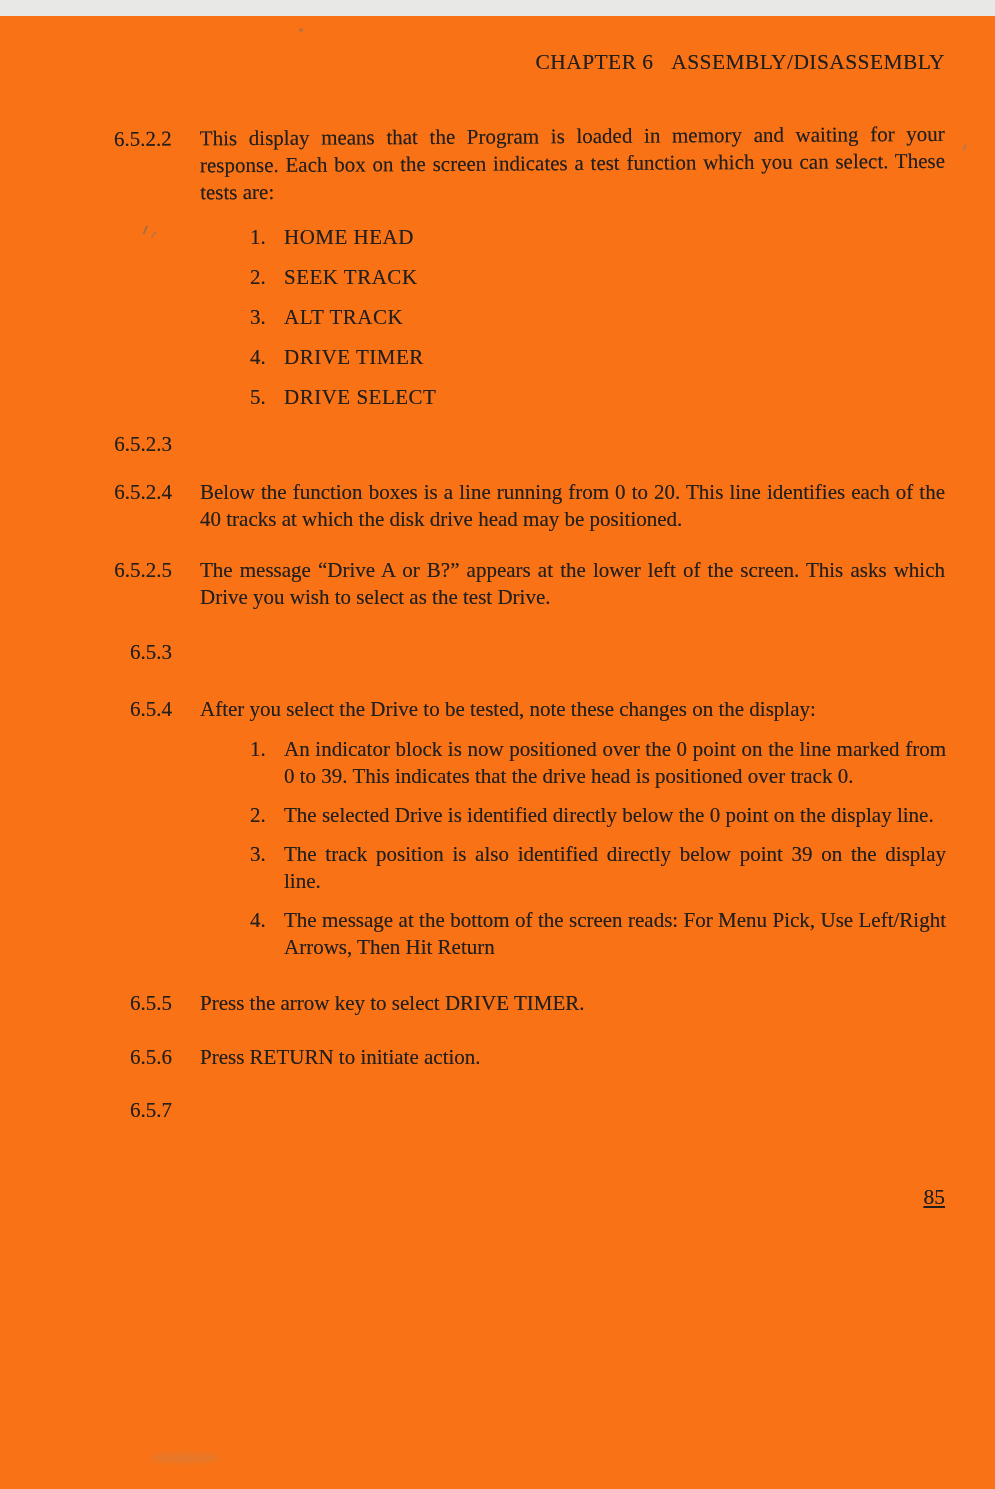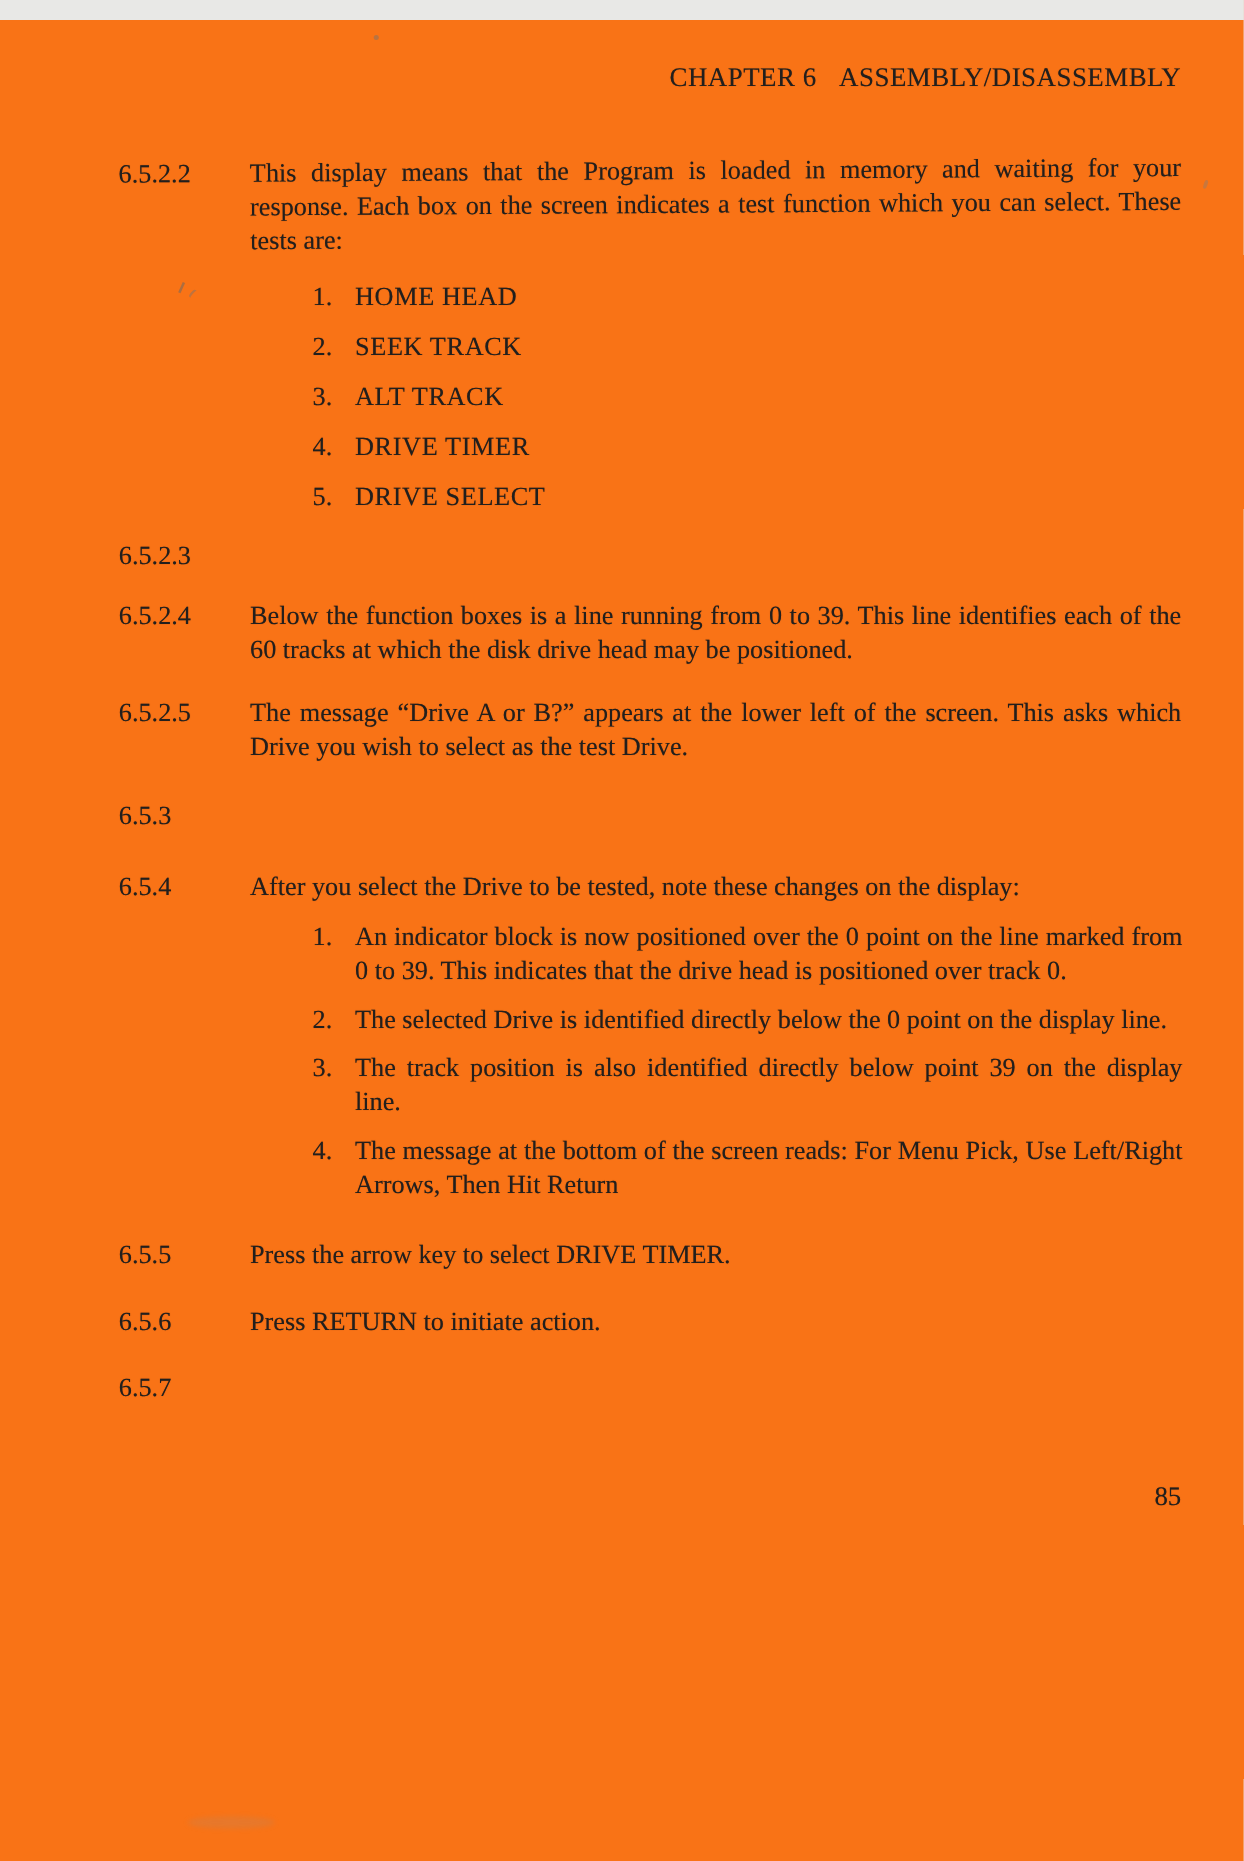--- a/index.html
+++ b/index.html
@@ -30,21 +30,21 @@
     white-space: nowrap;
   }
   .page-header .chapter { margin-right: 18px; }
   .section {
     display: flex;
     align-items: flex-start;
   }
   .sec-num {
     width: 77px;
     flex-shrink: 0;
-    text-align: left;
+    text-align: right;
   }
   .sec-body {
     margin-left: 28px;
     width: 745px;
     text-align: justify;
   }
   .tilt { transform: rotate(-0.35deg); transform-origin: 0 50%; }
   
   .inner-list {
     margin-left: 155px; 
@@ -75,20 +75,21 @@
   .mt-s3 { margin-top: 24px; }
   .mt-s4 { margin-top: 28px; }
   .mt-s5 { margin-top: 30px; }
   .mt-s6 { margin-top: 29px; }
   .mt-s7 { margin-top: 27px; }
   .mt-s8 { margin-top: 26px; }
   .page-footer {
     margin-top: 60px;
     text-align: right;
     font-size: 21.5px;
+    text-decoration: underline;
   }
   
   .artifact { position: absolute; pointer-events: none; }
   .scribble-a {
     left: 144px; top: 211px; width: 7px; height: 9px;
     border-left: 2px solid rgba(110,105,100,0.55);
     transform: rotate(24deg);
   }
   .scribble-b {
     left: 152px; top: 216px; width: 5px; height: 8px;
@@ -149,21 +150,21 @@
         <div class="list-text caps">DRIVE SELECT</div>
       </div>
     </div>
 
     <div class="section mt-s1">
       <div class="sec-num">6.5.2.3</div>
     </div>
 
     <div class="section mt-s2">
       <div class="sec-num">6.5.2.4</div>
-      <div class="sec-body">Below the function boxes is a line running from 0 to 39. This line identifies each of the 60 tracks at which the disk drive head may be positioned.</div>
+      <div class="sec-body">Below the function boxes is a line running from 0 to 20. This line identifies each of the 40 tracks at which the disk drive head may be positioned.</div>
     </div>
 
     <div class="section mt-s3">
       <div class="sec-num">6.5.2.5</div>
       <div class="sec-body">The message “Drive A or B?” appears at the lower left of the screen. This asks which Drive you wish to select as the test Drive.</div>
     </div>
 
     <div class="section mt-s4">
       <div class="sec-num">6.5.3</div>
     </div>

